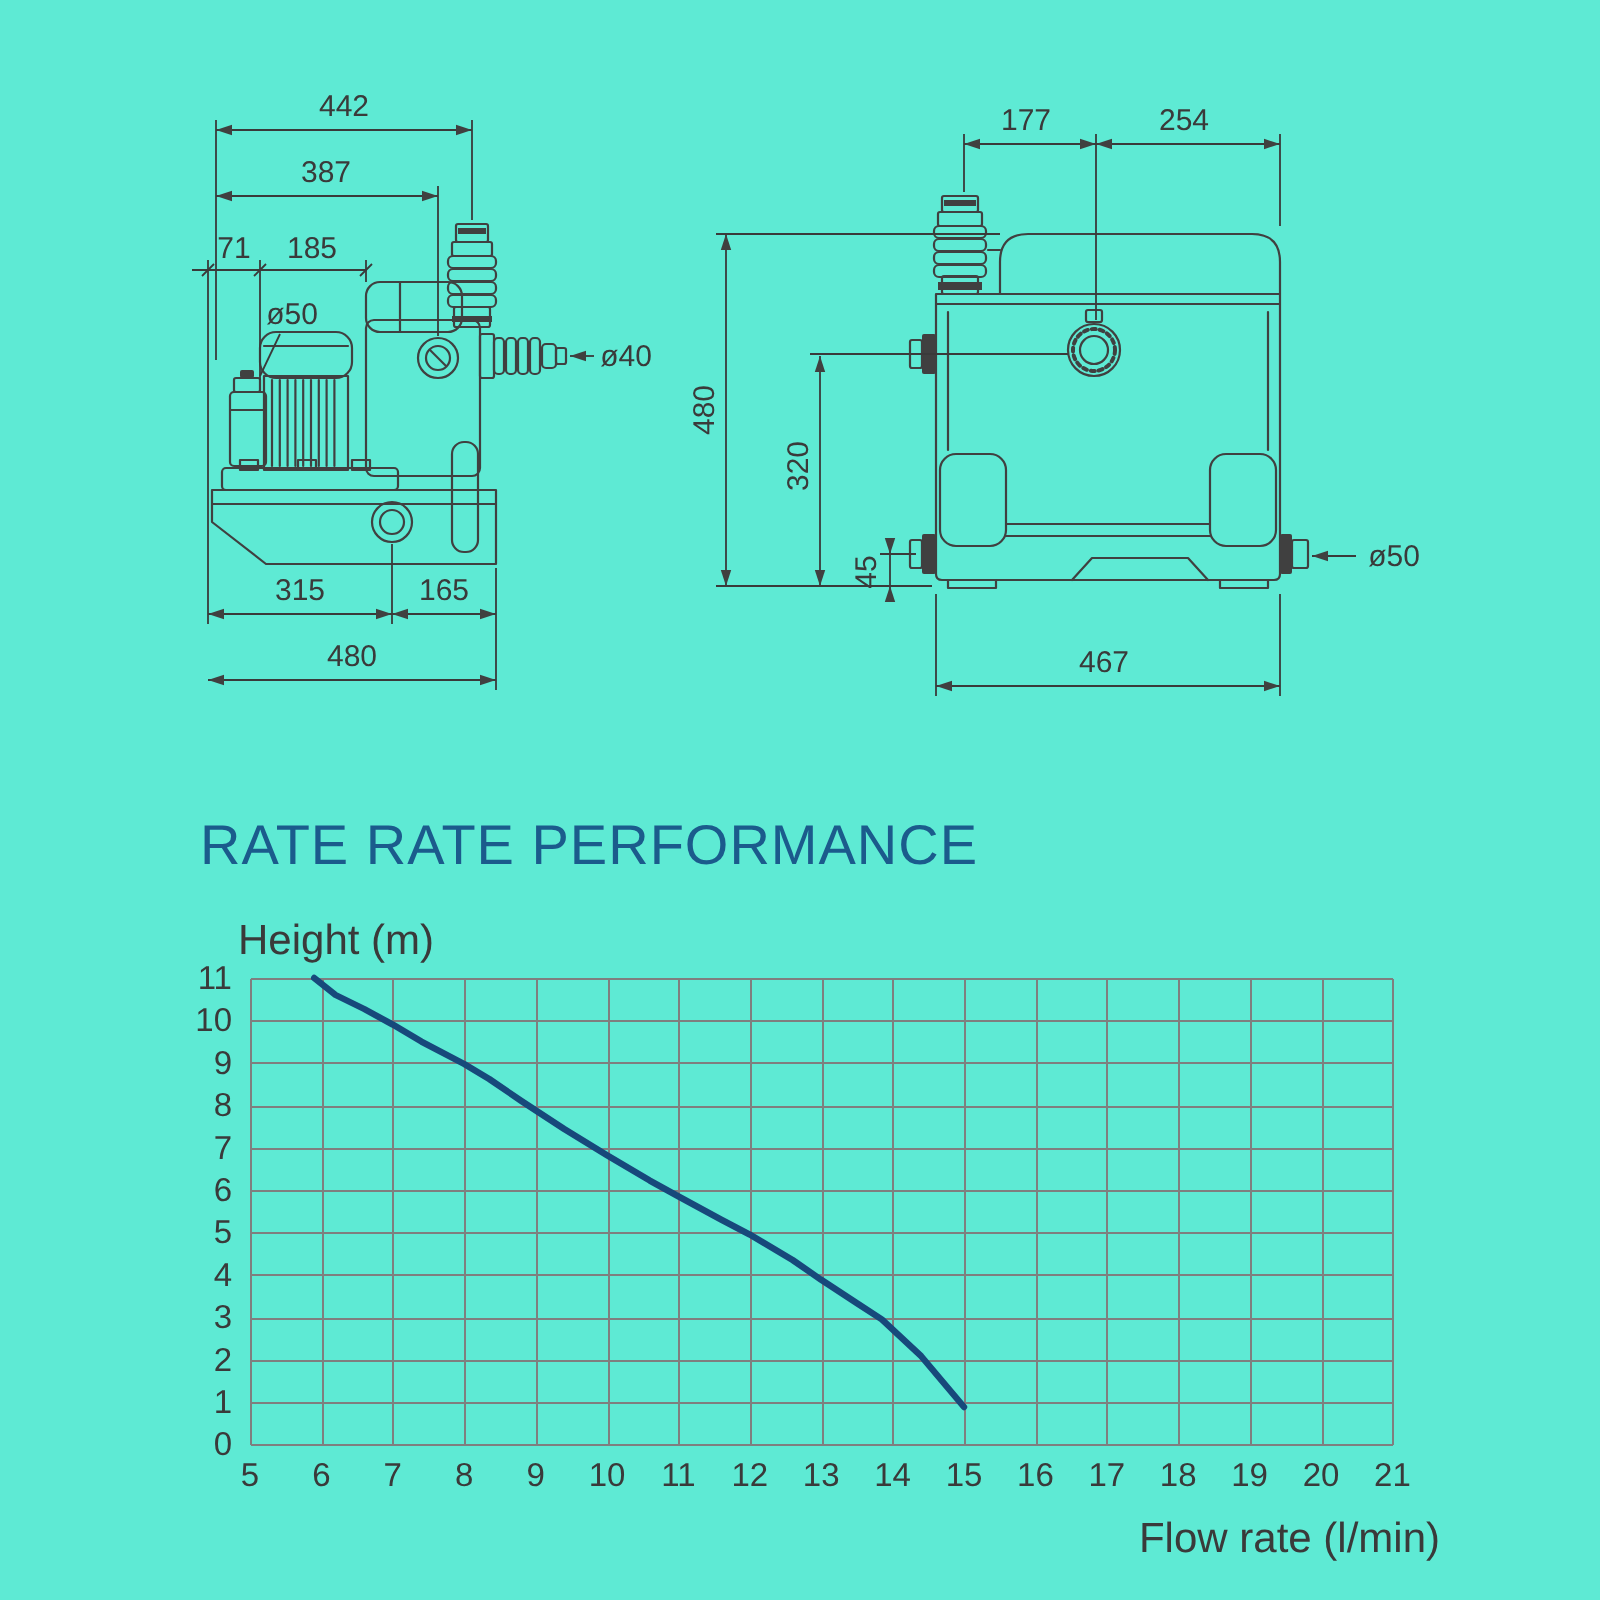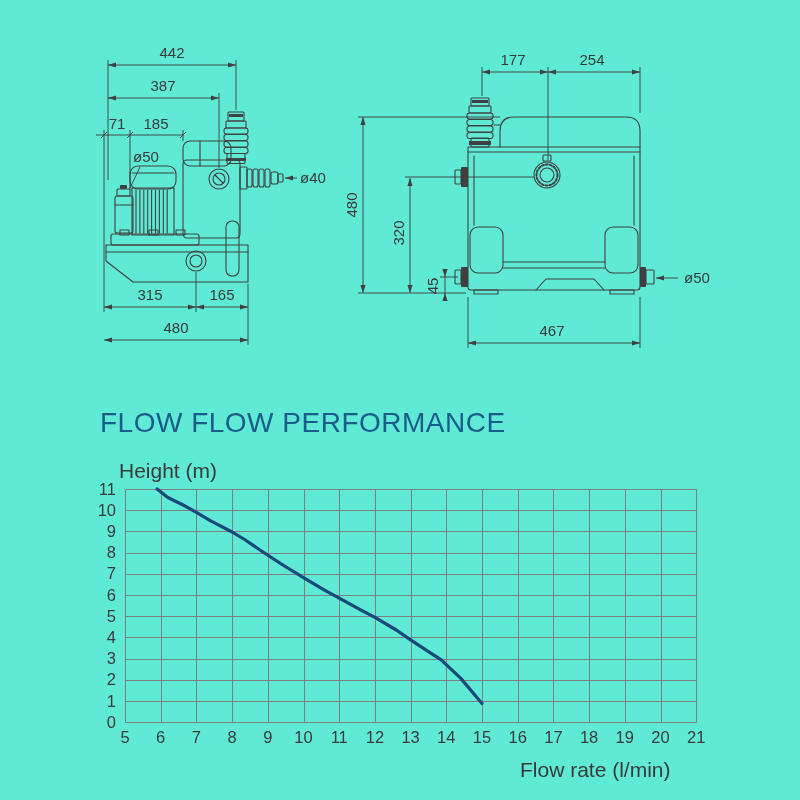--- a/index.html
+++ b/index.html
@@ -9,21 +9,21 @@
   #chart-svg{left:85px;top:448px;}
   .draw{stroke:#404040;stroke-width:1.1;fill:none;stroke-linejoin:round;stroke-linecap:round;}
   .dark{fill:#404040;stroke:none;}
   .dim-line{stroke:#3a3a3a;stroke-width:0.9;fill:none;}
   .dim-text{font-family:"Liberation Sans",sans-serif;font-size:15px;fill:#3a3a3a;
             text-anchor:middle;stroke:none;}
   .section-title{position:absolute;left:100px;top:407px;font-size:28px;letter-spacing:0.5px;
                  color:#1b5b8c;white-space:nowrap;}
   .axis-title{position:absolute;font-size:21px;color:#3a3a3a;white-space:nowrap;}
   #y-axis-title{left:119px;top:459px;}
-  #x-axis-title{left:520px;top:758px;width:200px;text-align:left;}
+  #x-axis-title{left:520px;top:758px;width:200px;text-align:right;}
 </style>
 </head>
 <body>
 
 <div class="page">
 
   <svg id="drawings-svg" width="800" height="395" viewBox="0 0 800 395">
 
     <g id="side-view">
       <g class="draw">
@@ -209,21 +209,21 @@
       <text class="dim-text" x="513" y="65">177</text>
       <text class="dim-text" x="592" y="65">254</text>
       <text class="dim-text" x="357" y="205" transform="rotate(-90 357 205)">480</text>
       <text class="dim-text" x="404" y="233" transform="rotate(-90 404 233)">320</text>
       <text class="dim-text" x="438" y="286" transform="rotate(-90 438 286)">45</text>
       <text class="dim-text" x="552" y="336">467</text>
       <text class="dim-text" x="697" y="283">ø50</text>
     </g>
   </svg>
 
-  <div class="section-title" id="section-title">FLOW FLOW PERFORMANCE</div>
+  <div class="section-title" id="section-title">RATE RATE PERFORMANCE</div>
   <div class="axis-title" id="y-axis-title">Height (m)</div>
 
   <svg id="chart-svg" width="680" height="312" viewBox="0 0 680 312">
       <g stroke="#7f7f7f" stroke-width="1">
         <line x1="40.5" y1="41.5" x2="40.5" y2="274.5"></line>
         <line x1="76.5" y1="41.5" x2="76.5" y2="274.5"></line>
         <line x1="111.5" y1="41.5" x2="111.5" y2="274.5"></line>
         <line x1="147.5" y1="41.5" x2="147.5" y2="274.5"></line>
         <line x1="183.5" y1="41.5" x2="183.5" y2="274.5"></line>
         <line x1="219.5" y1="41.5" x2="219.5" y2="274.5"></line>

